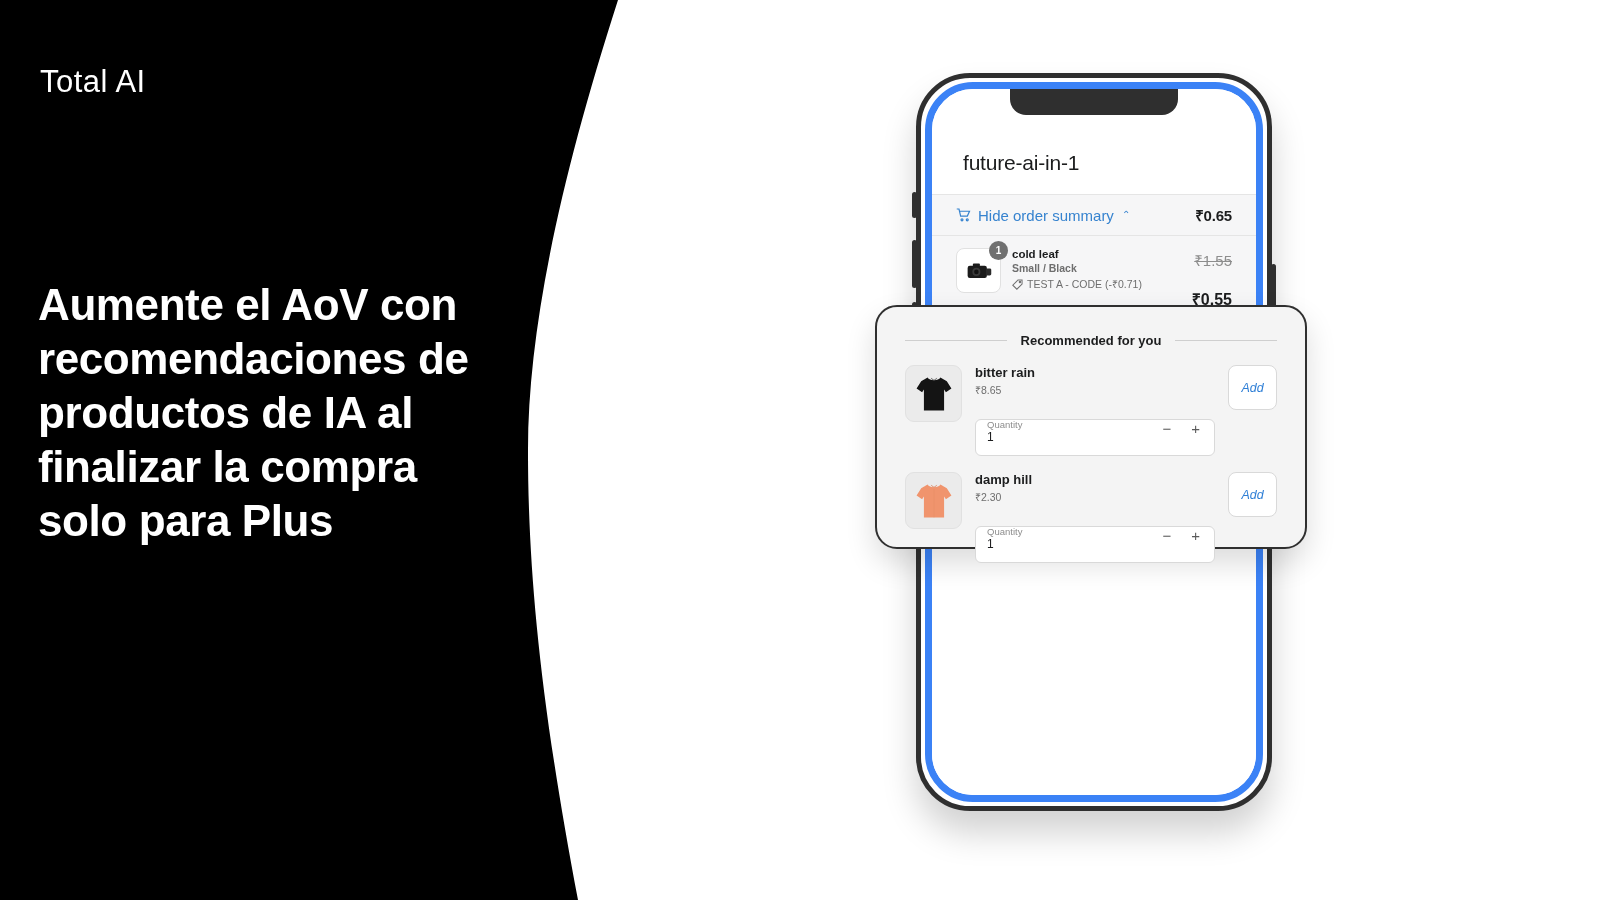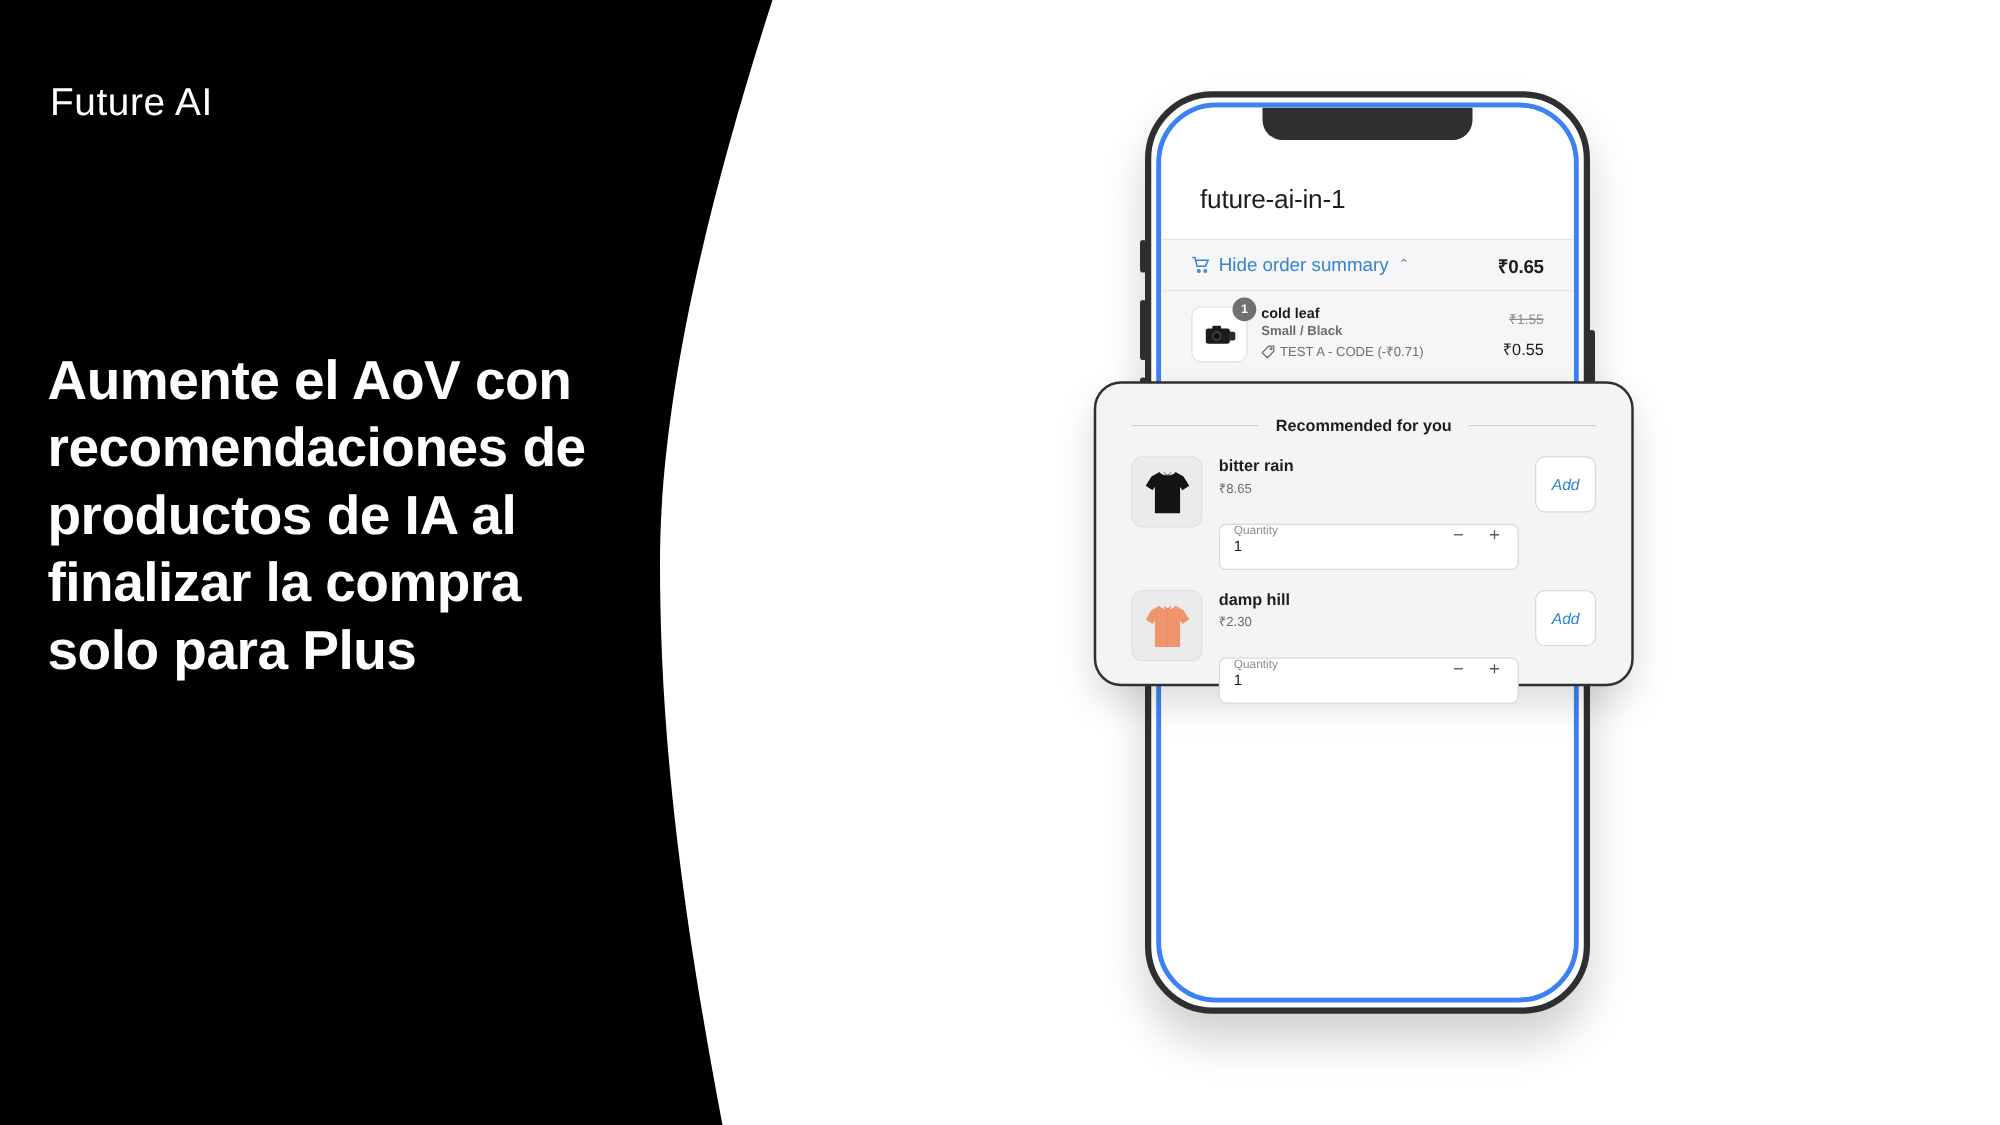--- a/index.html
+++ b/index.html
@@ -31,21 +31,21 @@
   .phone {
     position: absolute; left: 916px; top: 73px;
     width: 356px; height: 738px;
     border: 5px solid #2f2f2f;
     border-radius: 54px;
     background: #ffffff;
     box-shadow: 0 22px 34px rgba(0,0,0,0.18);
   }
   .phone-inner {
     position: absolute; inset: 4px;
-    border: 4px solid #3b82f6;
+    border: 7px solid #3b82f6;
     border-radius: 48px;
     background: #ffffff;
     overflow: hidden;
   }
   .notch {
     position: absolute; left: 50%; top: 0; transform: translateX(-50%);
     width: 168px; height: 26px; background: #2f2f2f;
     border-bottom-left-radius: 16px; border-bottom-right-radius: 16px;
     z-index: 6;
   }
@@ -85,22 +85,22 @@
     position: absolute; top: -7px; right: -7px;
     width: 19px; height: 19px; border-radius: 50%;
     background: #707070; color: #fff; font-size: 10px; font-weight: 600;
     display: flex; align-items: center; justify-content: center;
   }
   .cart-info { flex: 1; min-width: 0; }
   .cart-name { font-size: 11.5px; font-weight: 700; color: #1c1d1e; }
   .cart-variant { font-size: 10.5px; color: #6e6e6e; margin-top: 2px; font-weight: bold; }
   .cart-discount { font-size: 10.5px; color: #6e6e6e; margin-top: 3px; display: flex; align-items: center; gap: 4px; }
   .cart-prices { text-align: right; flex: none; padding-top: 2px; }
-  .price-old { font-size: 11px; color: #8d8d8d; text-decoration: line-through; margin-left: 18px; }
-  .price-new { font-size: 13px; font-weight: 400; color: #1c1d1e; margin-top: 8px; }
+  .price-old { font-size: 15px; color: #8d8d8d; text-decoration: line-through; margin-left: 18px; }
+  .price-new { font-size: 16px; font-weight: 700; color: #1c1d1e; margin-top: 18px; }
 
   .totals { padding: 6px 24px 14px 24px; background: #f6f6f7; }
   .total-line { display: flex; justify-content: space-between; align-items: baseline; padding: 4px 0; }
   .total-label { font-size: 12px; color: #3c3c3c; display: flex; align-items: center; gap: 4px; }
   .total-value { font-size: 12px; color: #1c1d1e; font-weight: 600; }
   .grand { margin-top: 8px; }
   .grand .total-label { font-size: 14px; font-weight: 700; color: #1c1d1e; }
   .grand-right { display: flex; align-items: baseline; gap: 7px; }
   .grand-cur { font-size: 10px; color: #7b7b7b; }
   .grand-amt { font-size: 22px; font-weight: 700; color: #1c1d1e; letter-spacing: -0.6px; }
@@ -171,21 +171,21 @@
   
   .tee { width: 44px; height: 44px; }
   .cam { width: 28px; height: 28px; }
 </style>
 </head>
 <body>
 
 <div class="stage">
 
   <div class="black-panel"></div>
-  <div class="brand">Future AI</div>
+  <div class="brand">Total AI</div>
   <div class="headline">Aumente el AoV con recomendaciones de productos de IA al finalizar la compra solo para Plus</div>
 
   <div class="phone">
     <div class="side-btn mute"></div>
     <div class="side-btn volup"></div>
     <div class="side-btn voldn"></div>
     <div class="side-btn power"></div>
 
     <div class="phone-inner">
       <div class="notch"></div>

